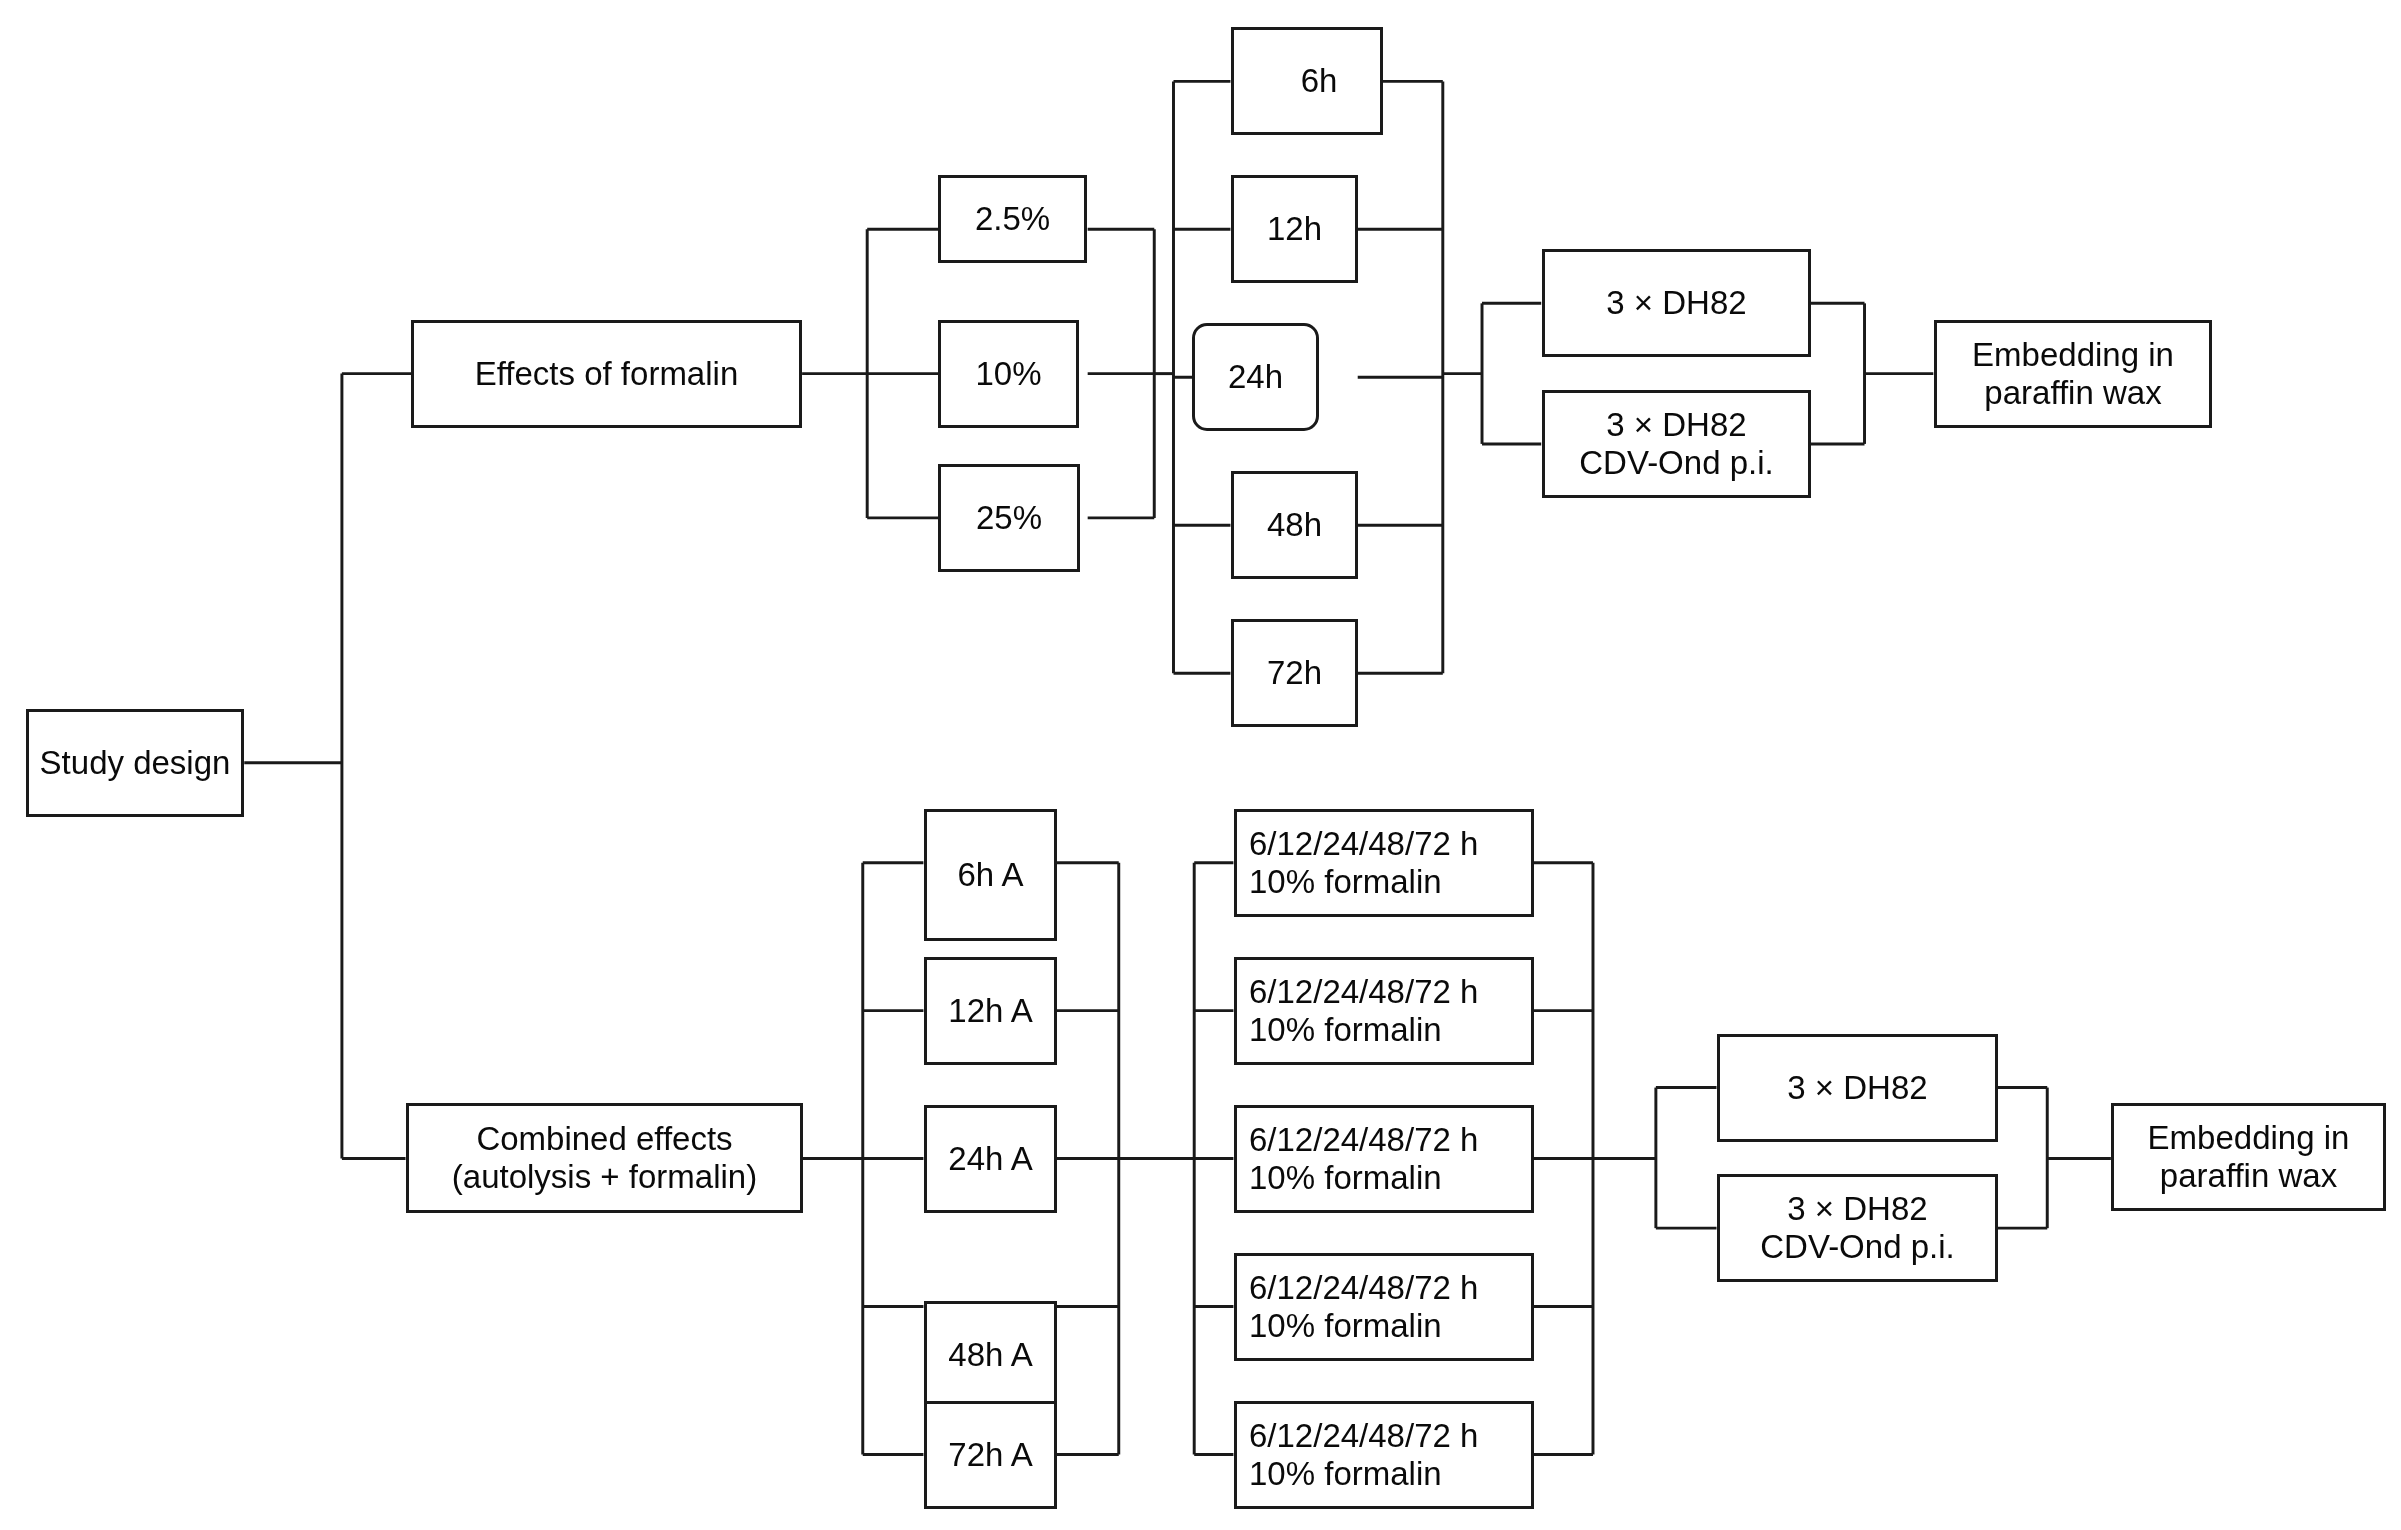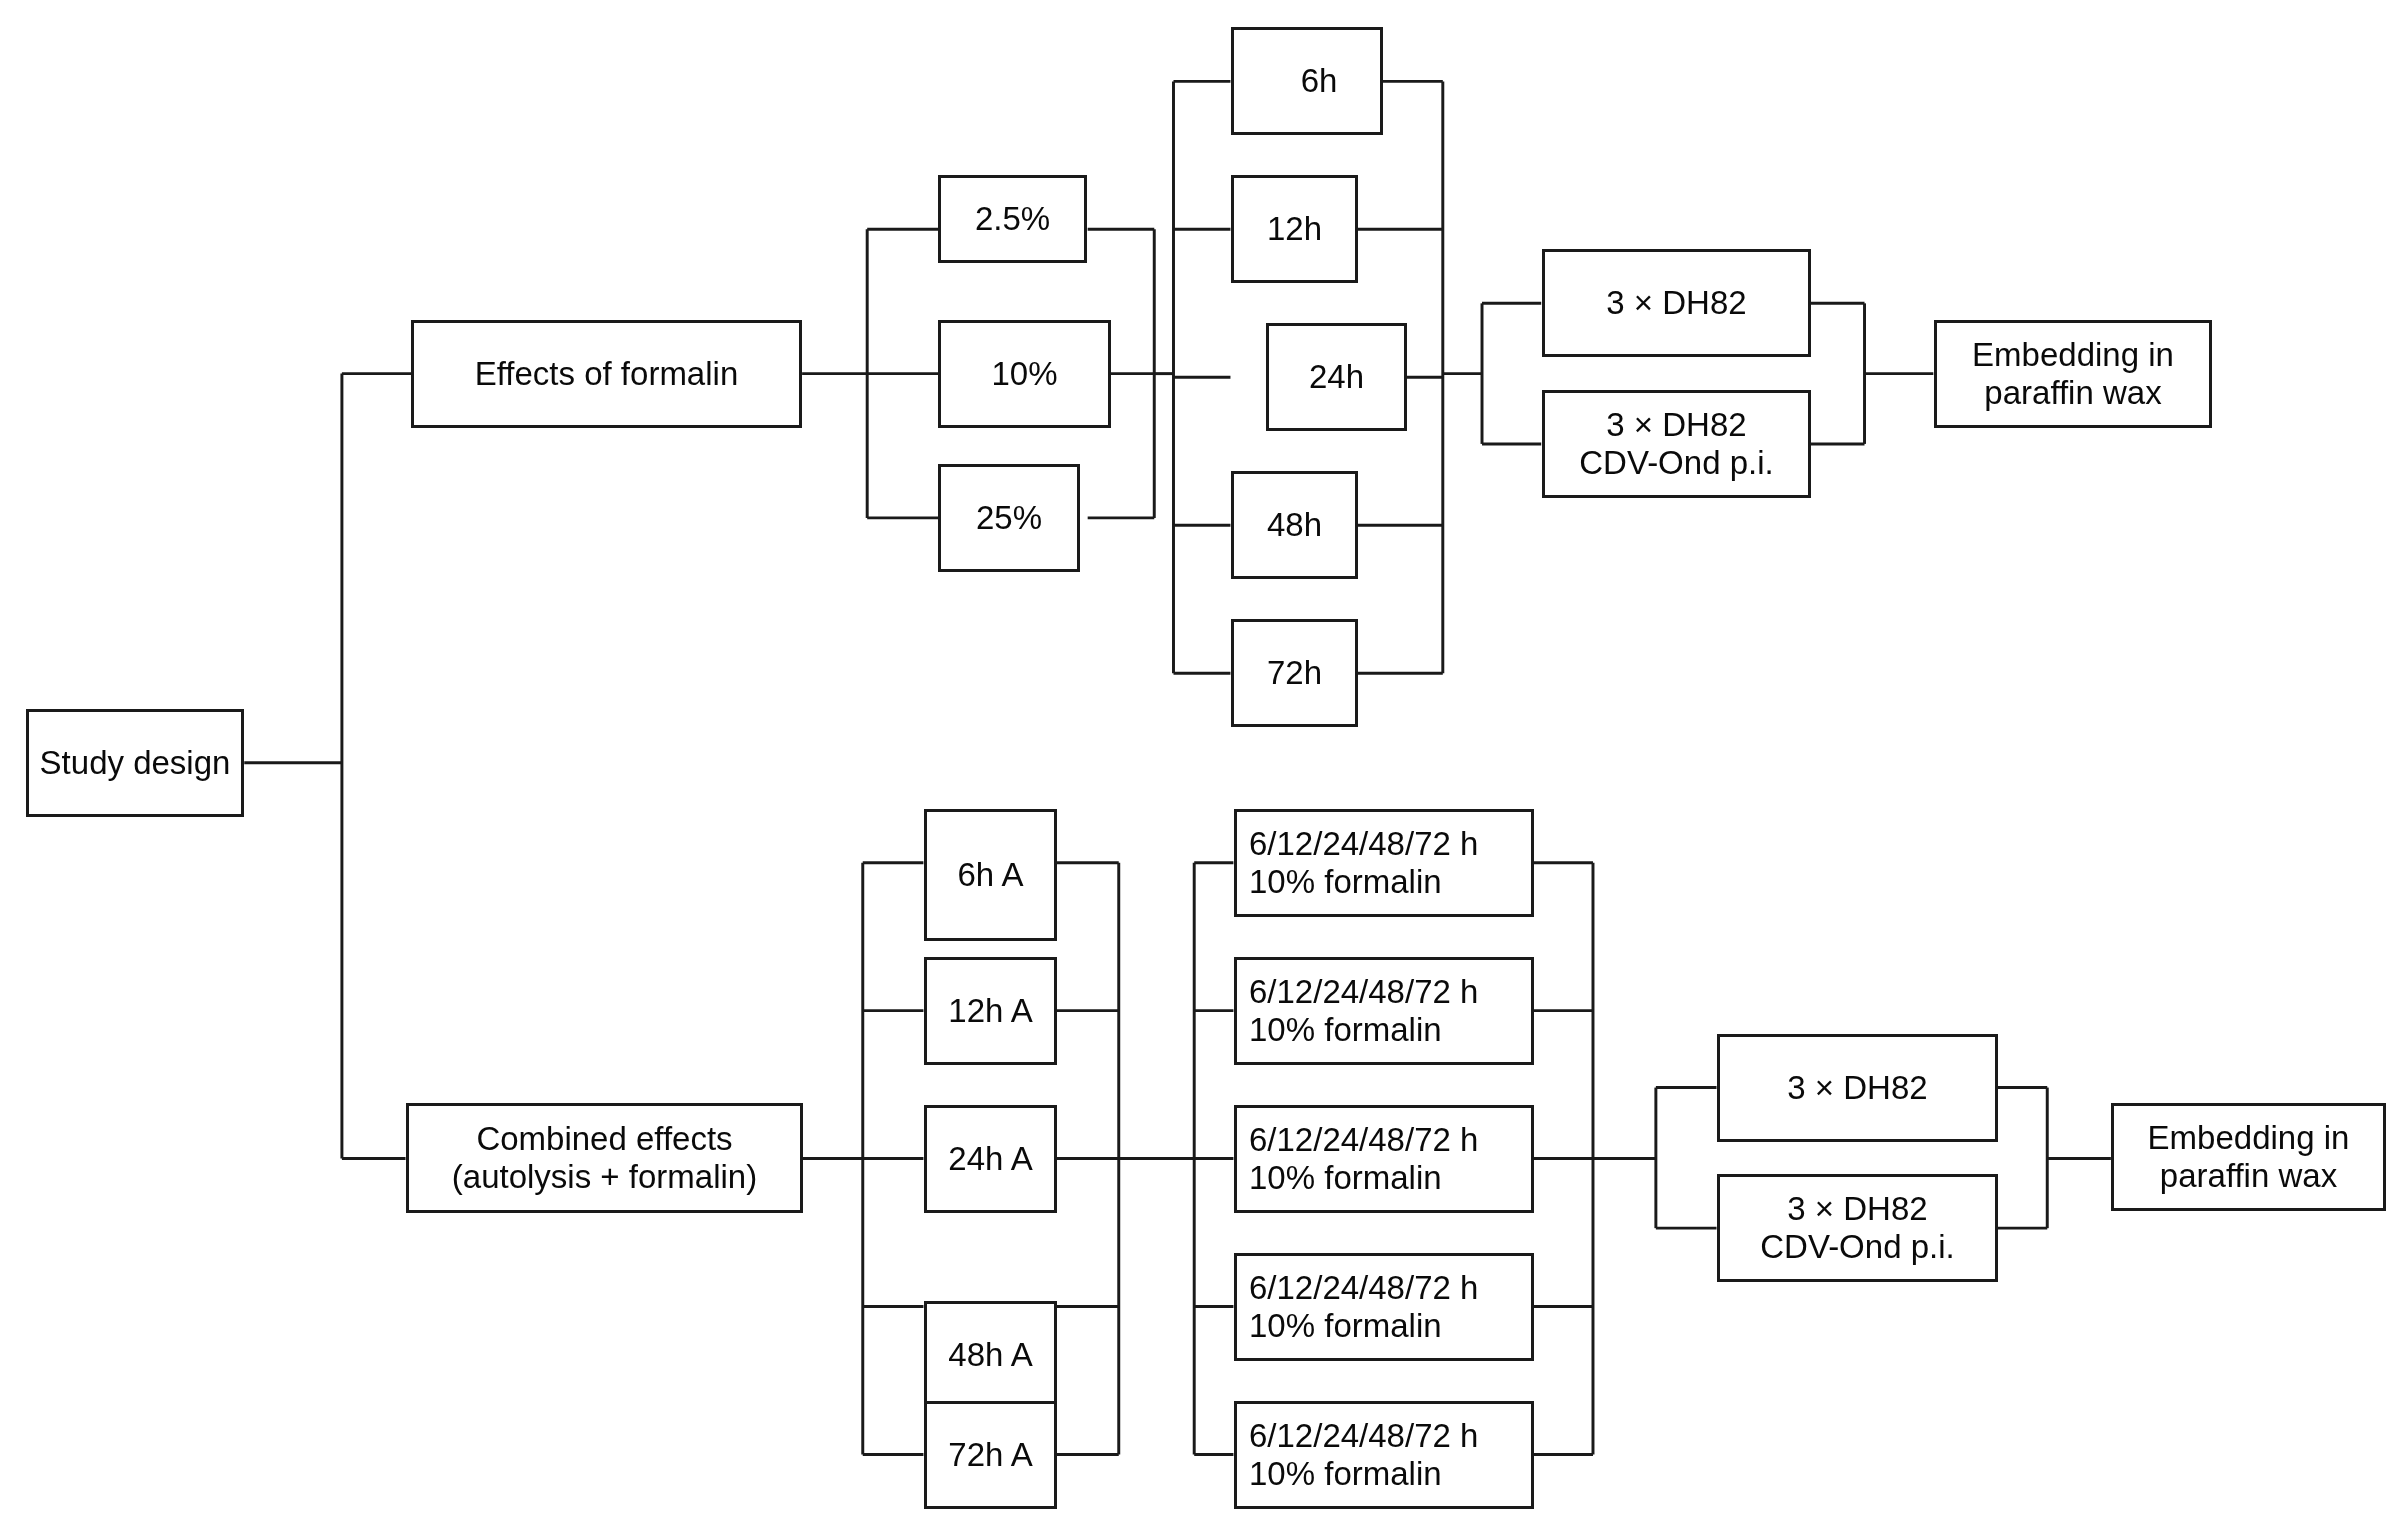--- a/index.html
+++ b/index.html
@@ -33,27 +33,27 @@
   }
   .box.left-text{align-items:flex-start;padding-left:12px;text-align:left;}
 
   
   .b-study   {left:26px;  top:709px;  width:218px; height:108px;}
   .b-effects {left:411px; top:320px;  width:391px; height:108px;}
   .b-combined{left:406px; top:1103px; width:397px; height:110px;}
 
   
   .b-pct0{left:938px;top:175px;width:149px;height:88px;}
-  .b-pct1{left:938px;top:320px;width:173px;height:108px;}
+  .b-pct1{left:938px;top:320px;width:141px;height:108px;}
   .b-pct2{left:938px;top:464px;width:142px;height:108px;}
 
   
   .b-time0{left:1231px;top:27px; width:152px;height:108px;padding-left:24px;}
   .b-time1{left:1231px;top:175px;width:127px;height:108px;}
-  .b-time2{left:1266px;top:323px;width:141px;height:108px;}
+  .b-time2{left:1192px;top:323px;width:127px;height:108px;border-radius:15px;}
   .b-time3{left:1231px;top:471px;width:127px;height:108px;}
   .b-time4{left:1231px;top:619px;width:127px;height:108px;}
 
   
   .b-dh82a{left:1542px;top:249px;width:269px;height:108px;}
   .b-dh82b{left:1542px;top:390px;width:269px;height:108px;}
   .b-embed1{left:1934px;top:320px;width:278px;height:108px;}
 
   
   .b-auto0{left:924px;top:809px;width:133px;height:132px;}

